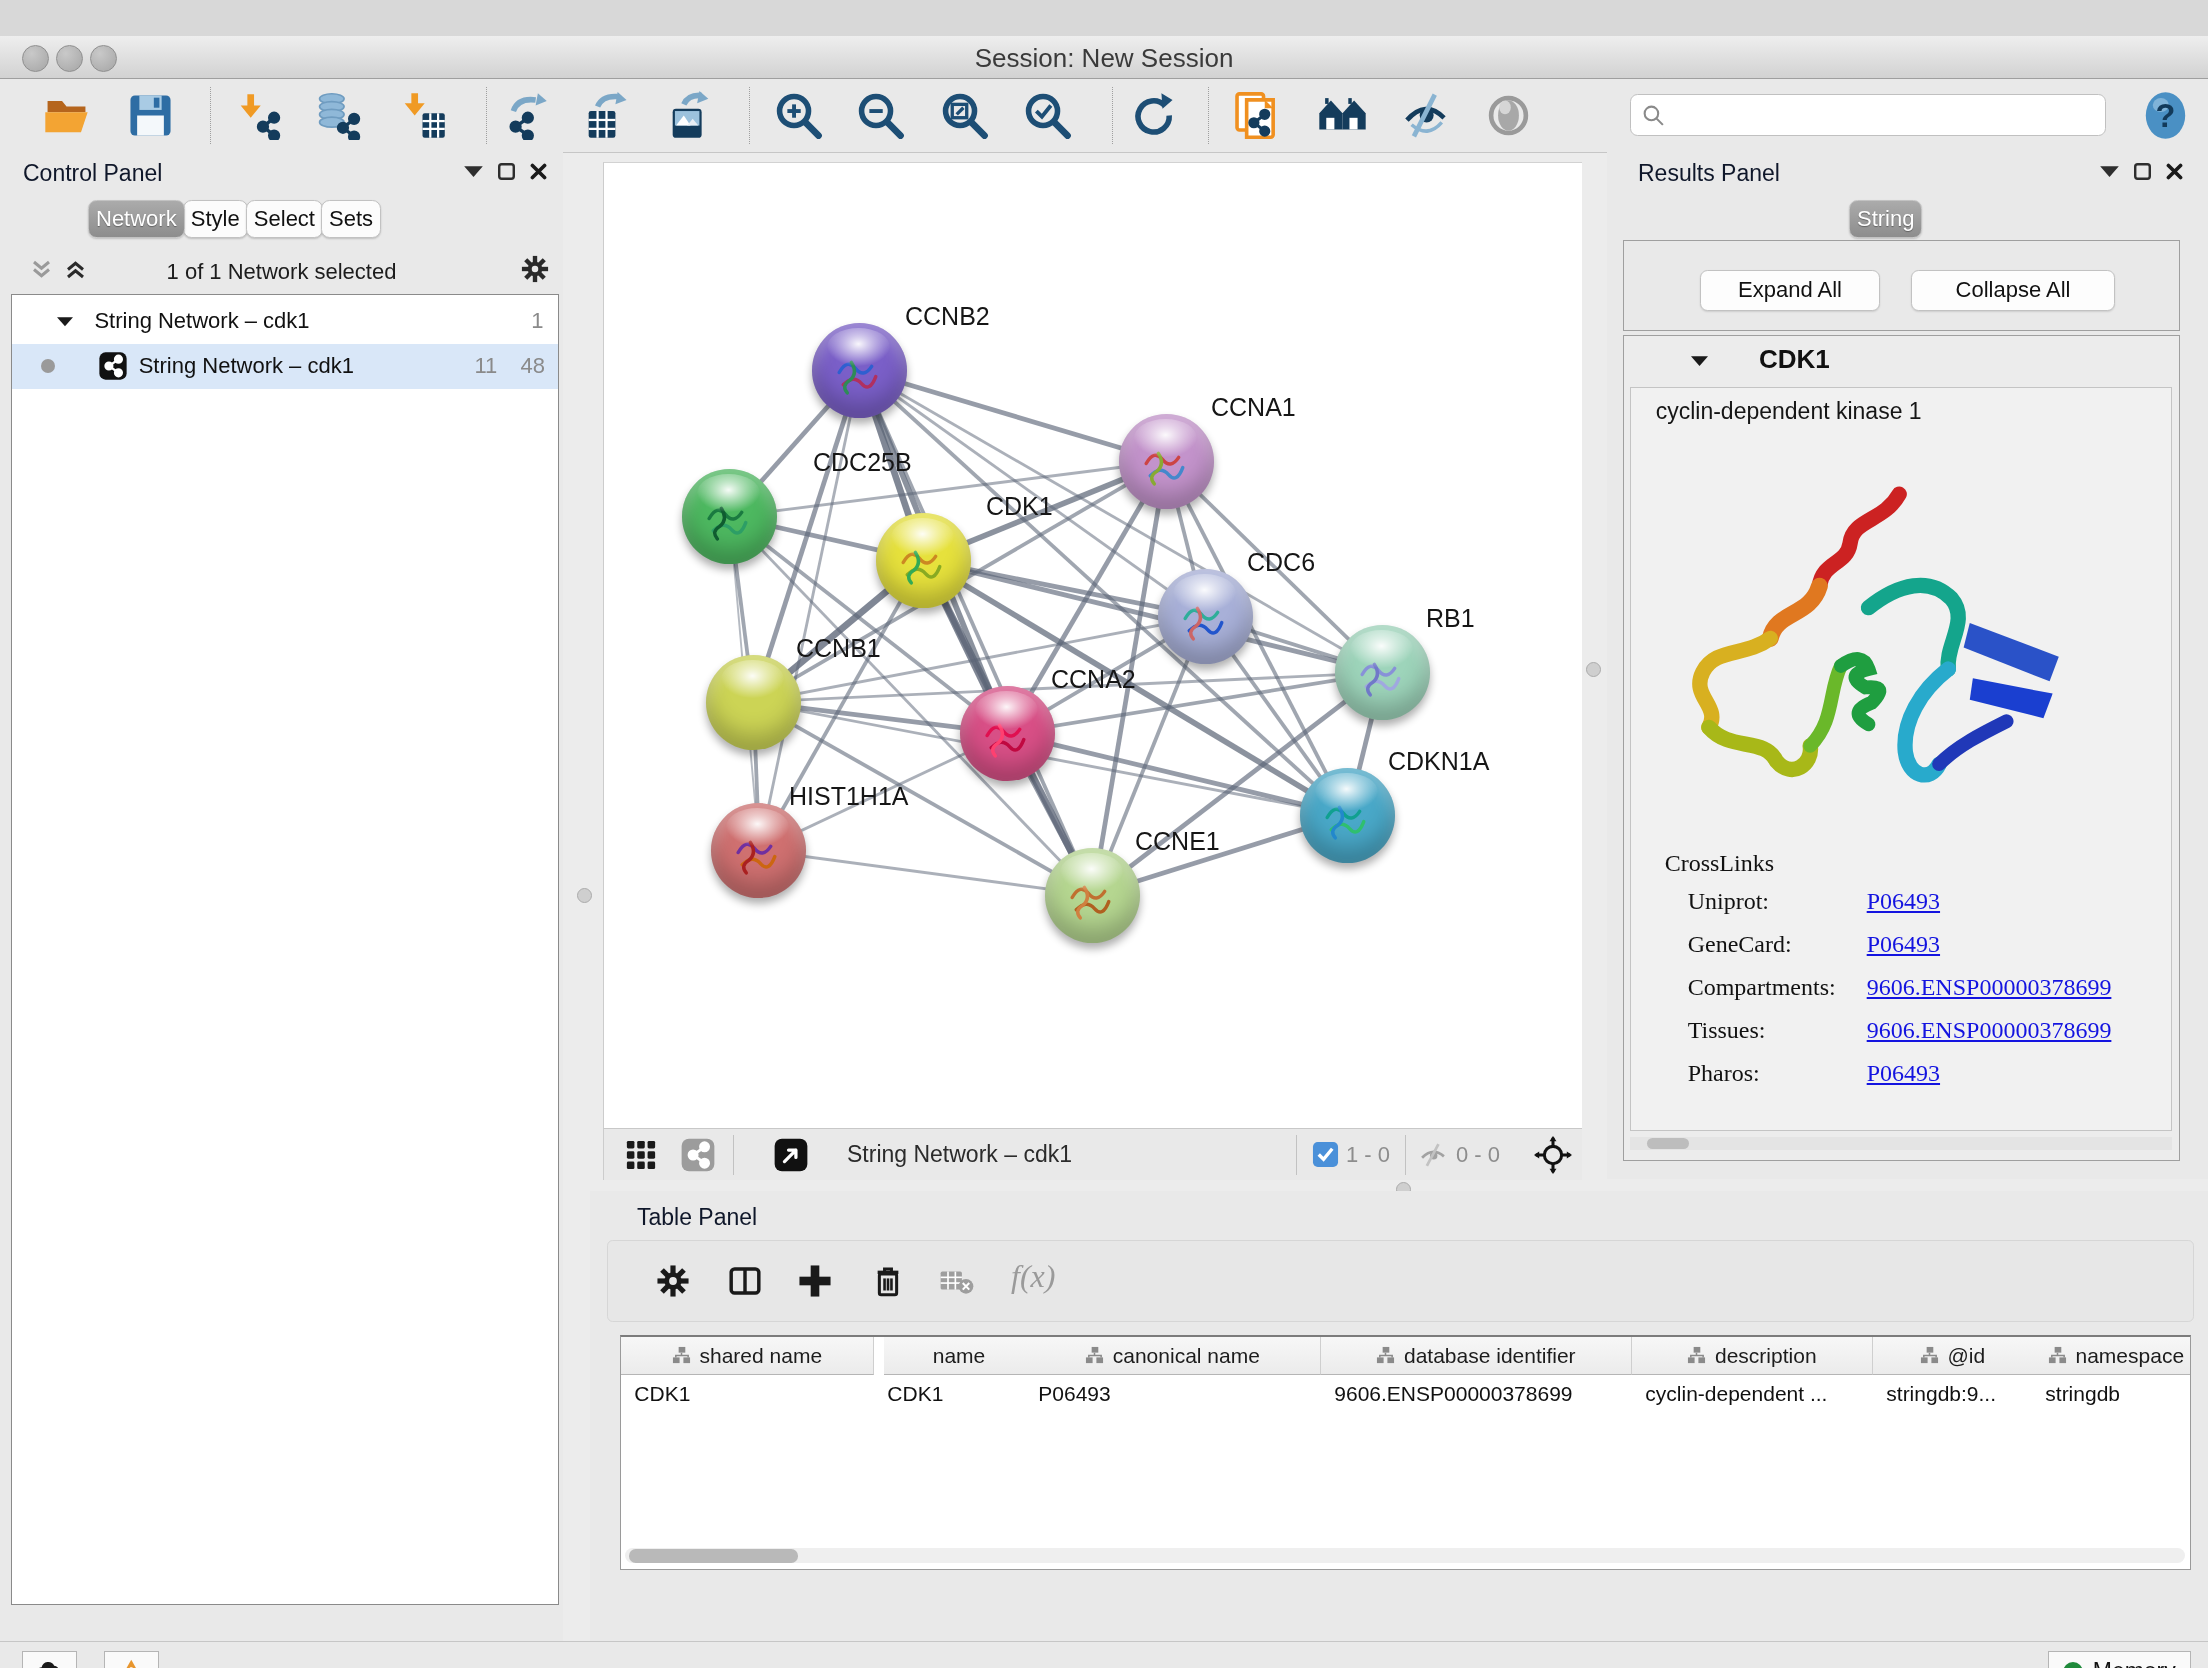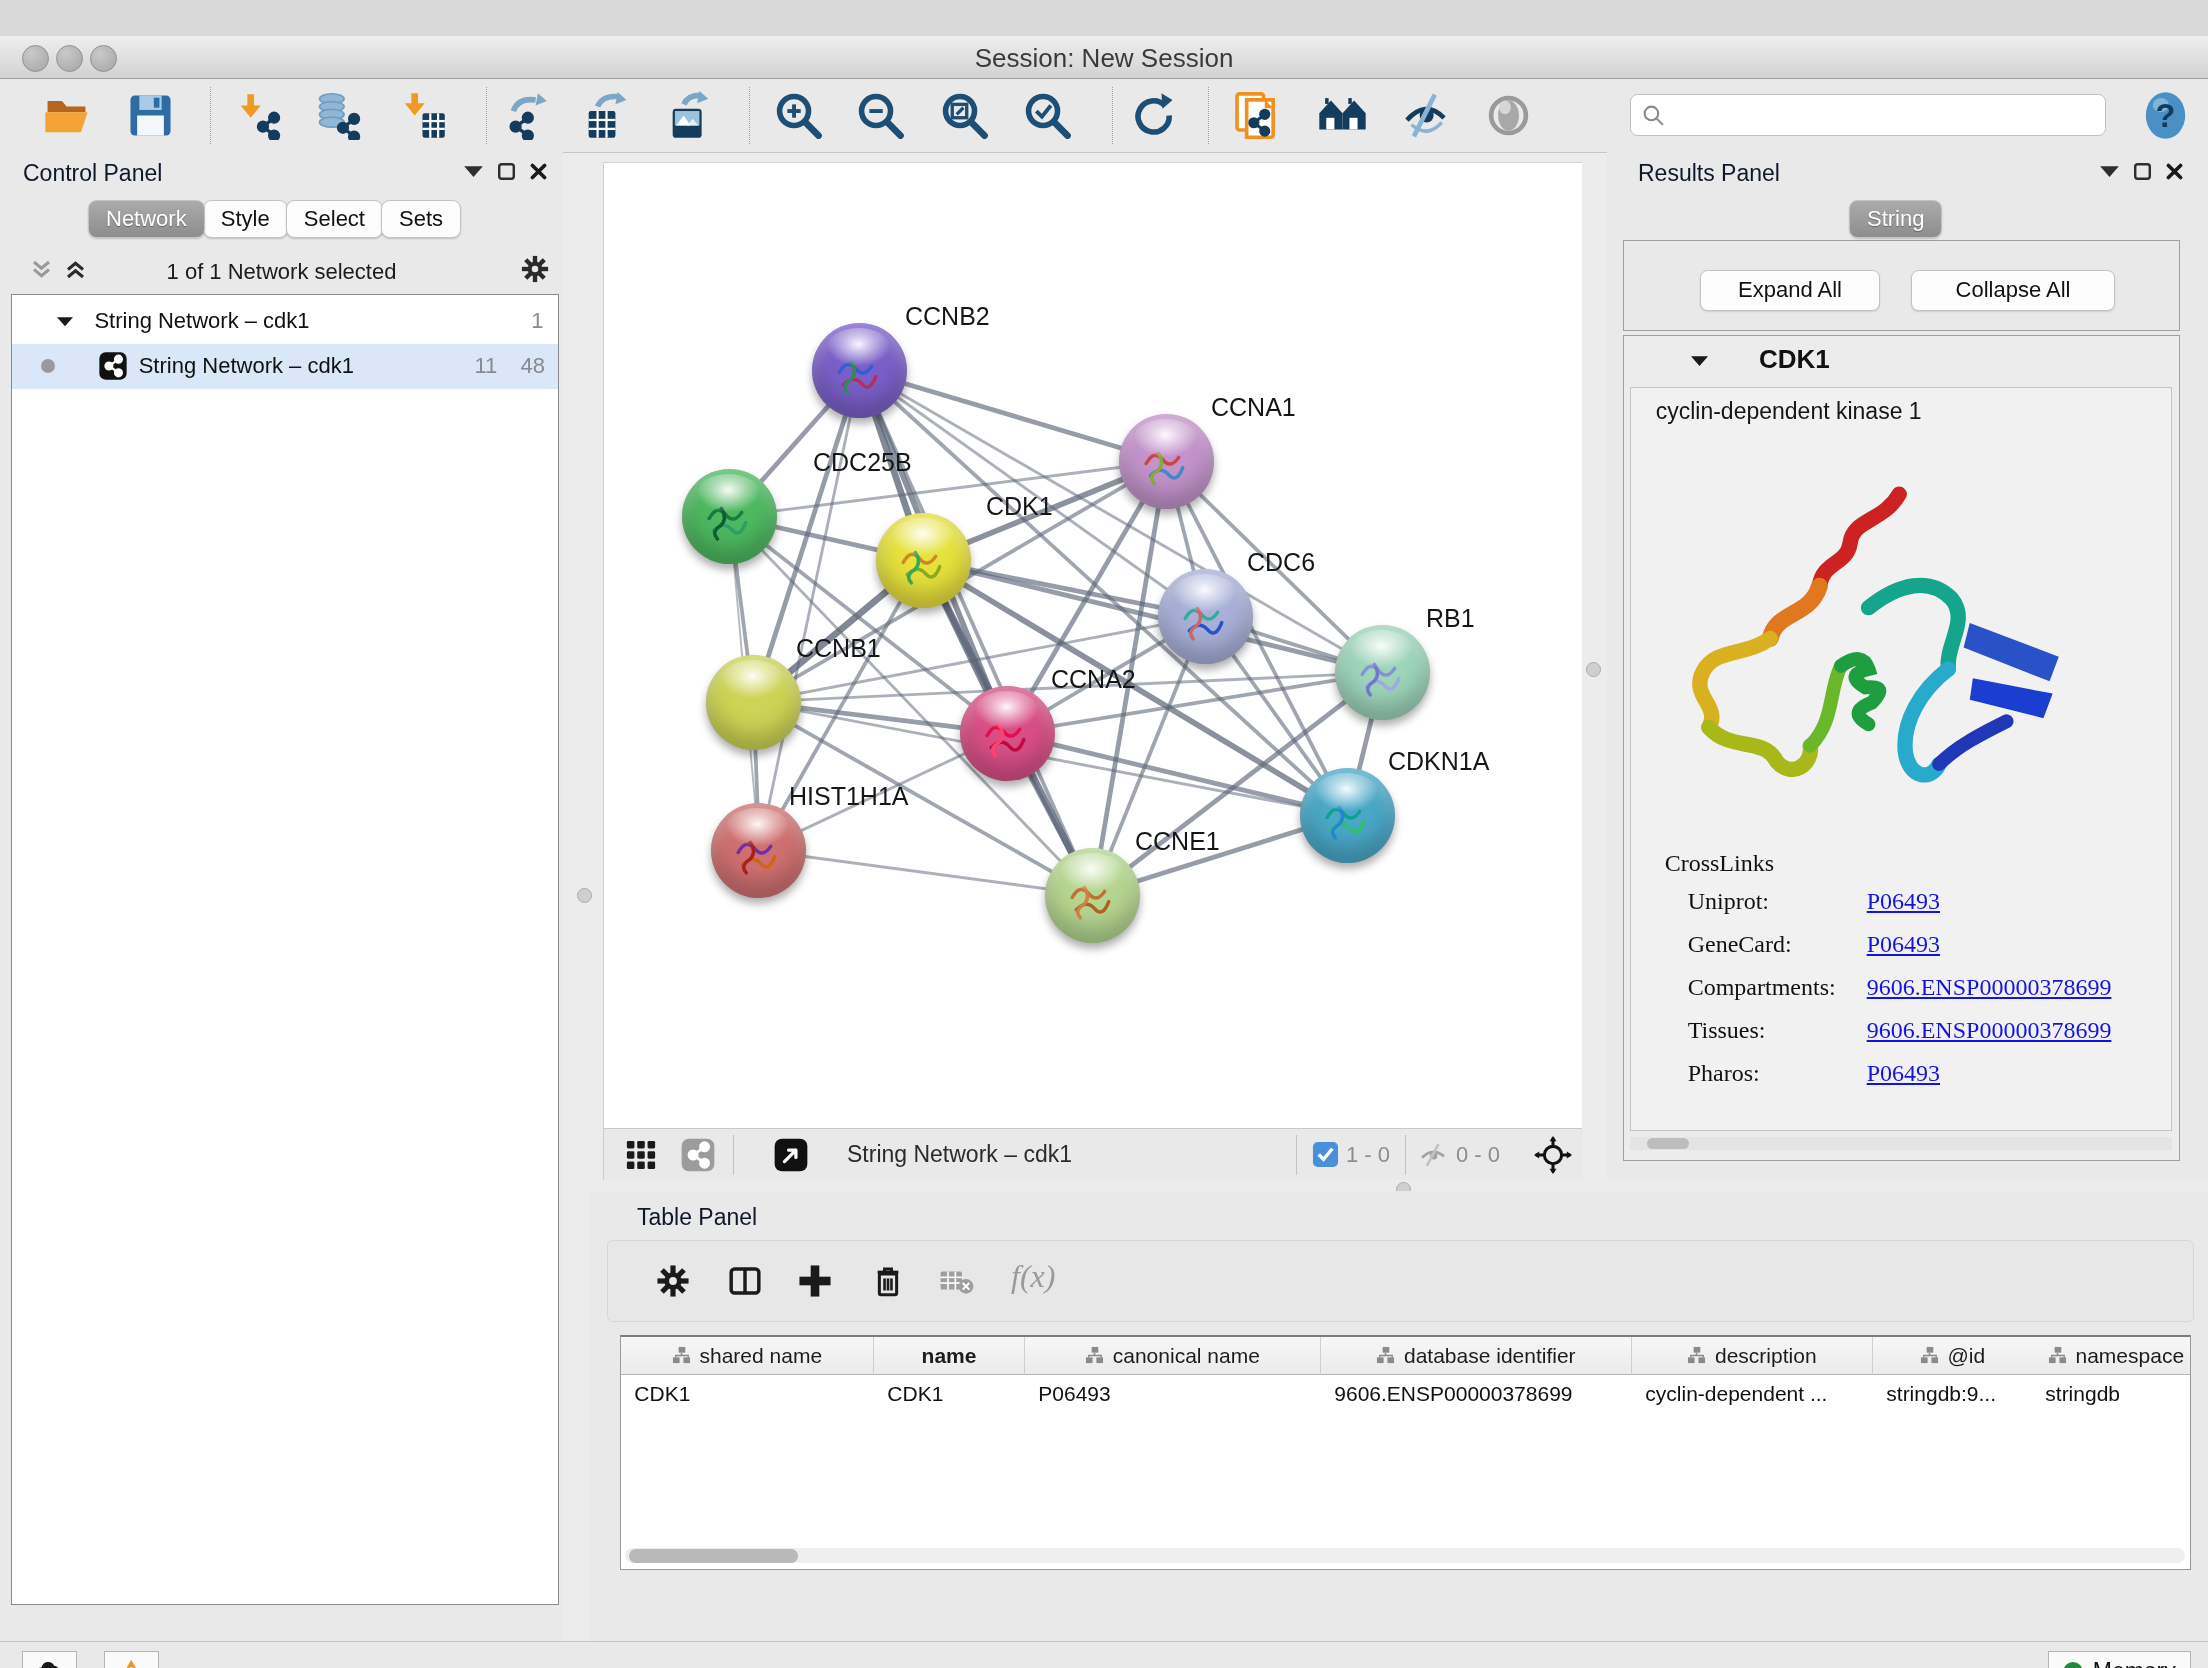--- a/index.html
+++ b/index.html
@@ -12,21 +12,21 @@
   #window-title{left:0;top:6.7px;width:2208px;text-align:center;font-size:26px;color:#3a3a3a;}
   
   #toolbar{left:0;top:43px;width:2208px;height:73px;background:#e9e9e9;border-bottom:1px solid #c6c6c6;}
   .tb-icon{top:9.5px;width:53px;height:53px;display:flex;align-items:center;justify-content:center;cursor:pointer;}
   .tb-sep{top:7.6px;width:0;height:57px;border-left:1.9px dotted #9f9f9f;}
   #search-box{left:1630px;top:15px;width:476px;height:42px;background:#fff;border:1.9px solid #c0c0c0;border-radius:7.6px;display:flex;align-items:center;padding-left:9.5px;box-sizing:border-box;}
   #search-input{border:none;outline:none;font-size:21px;flex:1;background:transparent;margin-left:7.6px;}
   
   .panel-title{font-size:23px;color:#0f172a;}
   .win-btns{display:flex;gap:15px;align-items:center;}
-  .cy-tab{position:relative;display:inline-block;height:36px;line-height:36px;padding:0 17px;background:#fcfcfc;border:1px solid #c2c2c2;border-radius:8.6px;margin-right:-1.9px;font-size:22px;color:#111;box-shadow:0 1px 1.9px rgba(0,0,0,.18);}
+  .cy-tab{position:relative;display:inline-block;height:36px;line-height:36px;padding:0 7px;background:#fcfcfc;border:1px solid #c2c2c2;border-radius:8.6px;margin-right:-1.9px;font-size:22px;color:#111;box-shadow:0 1px 1.9px rgba(0,0,0,.18);}
   .cy-tab.selected{background:linear-gradient(#ababab,#8d8d8d);color:#fff;text-shadow:0 1px 1px rgba(0,0,0,.35);z-index:2;}
   .btn{background:#fdfdfd;border:1px solid #c2c2c2;border-radius:7.6px;font-size:22px;color:#111;padding:6.7px 0;text-align:center;box-shadow:0 1px 1.9px rgba(0,0,0,.12);cursor:pointer;}
   
   #control-panel{left:0;top:116px;width:563px;height:1489px;background:#e9e9e9;}
   #cp-tree{left:11.4px;top:142px;width:548px;height:1311px;background:#fff;border:1.9px solid #8a8a8a;box-sizing:border-box;}
   .tree-row{position:relative;height:45px;display:flex;align-items:center;font-size:22px;color:#111;}
   .tree-row.selected{background:#d9e7f8;}
   .tree-num{color:#8a8a8a;}
   
   #network-canvas{left:603px;top:126px;width:978px;height:965px;background:#fff;border-top:1px solid #d2d2d2;border-left:1px solid #cccccc;}
@@ -661,21 +661,21 @@
       <div id="table-head">
           <div class="th-cell" style="left: 0px; width: 253px;">
             <svg width="19" height="19" viewBox="0 0 20 20">
               <rect x="7" y="1" width="7" height="6" fill="#8a8a8a"></rect>
               <rect x="1" y="12" width="7" height="6" fill="#8a8a8a"></rect>
               <rect x="12" y="12" width="7" height="6" fill="#8a8a8a"></rect>
               <path d="M10 7v3M4 12v-2h13v2" stroke="#8a8a8a" stroke-width="1.6" fill="none"></path>
             </svg>
             <span>shared name</span>
           </div>
-          <div class="th-cell" style="left: 253px; width: 151px; font-weight: bold;">
+          <div class="th-cell" style="left: 263px; width: 151px;">
             <span>name</span>
           </div>
           <div class="th-cell" style="left: 404px; width: 296px;">
             <svg width="19" height="19" viewBox="0 0 20 20">
               <rect x="7" y="1" width="7" height="6" fill="#8a8a8a"></rect>
               <rect x="1" y="12" width="7" height="6" fill="#8a8a8a"></rect>
               <rect x="12" y="12" width="7" height="6" fill="#8a8a8a"></rect>
               <path d="M10 7v3M4 12v-2h13v2" stroke="#8a8a8a" stroke-width="1.6" fill="none"></path>
             </svg>
             <span>canonical name</span>

